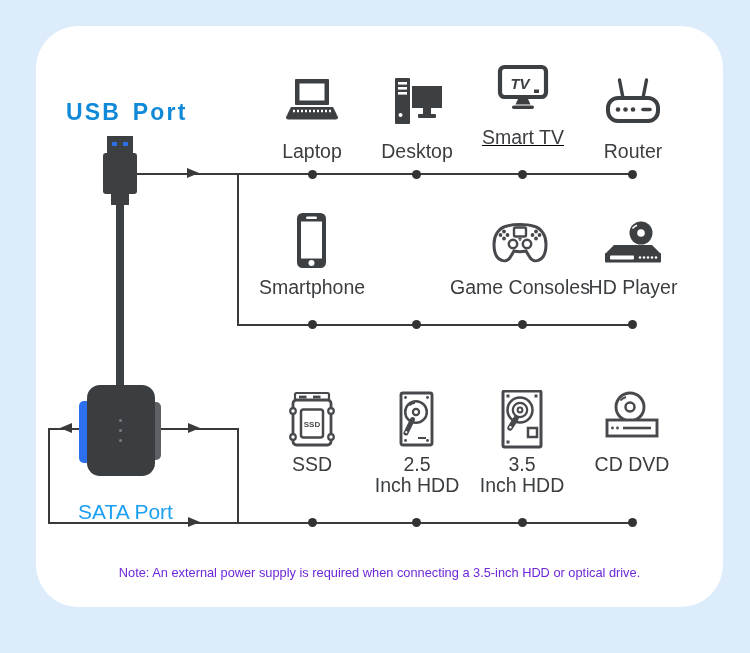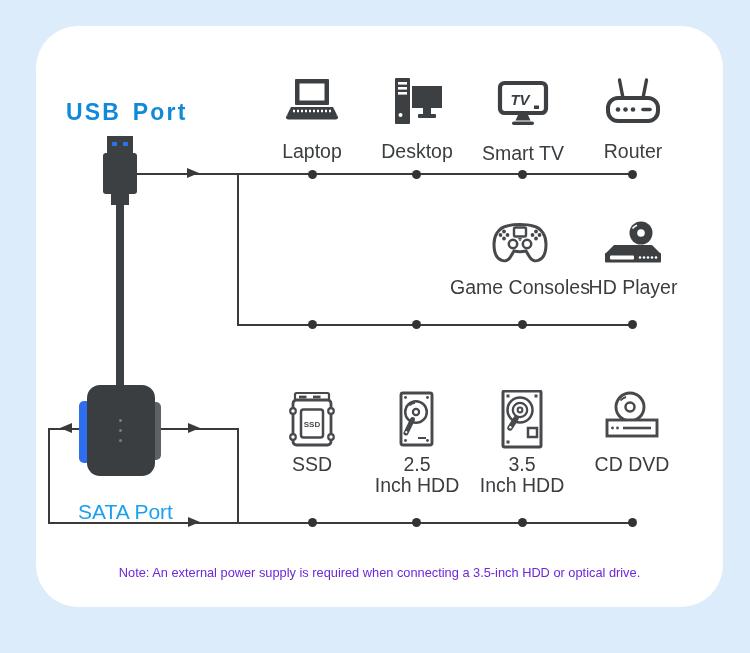--- a/index.html
+++ b/index.html
@@ -108,21 +108,21 @@
       <rect x="13" y="9" width="9" height="2.6" fill="#fff"></rect>
       <rect x="13" y="14" width="9" height="2.6" fill="#fff"></rect>
       <circle cx="15.5" cy="37" r="2" fill="#fff"></circle>
       <rect x="27" y="8" width="30" height="22" fill="currentColor"></rect>
       <rect x="38" y="30" width="8" height="6" fill="currentColor"></rect>
       <rect x="33" y="36" width="18" height="4" rx="1" fill="currentColor"></rect>
     </svg>
     <div class="label">Desktop</div>
   </div>
 
-  <div class="cell r1" style="left:453px;top:80px;">
+  <div class="cell r1" style="left:453px;top:64px;text-decoration:underline;">
     <svg class="solid-icon" width="64" height="48" viewBox="0 0 64 48">
       <rect x="9" y="3" width="46" height="30" rx="4.5" fill="none" stroke="currentColor" stroke-width="4.2"></rect>
       <text x="29" y="24.5" text-anchor="middle" font-size="15" font-weight="bold" font-style="italic" fill="currentColor" font-family="Liberation Sans, sans-serif">TV</text>
       <rect x="43" y="25.5" width="5" height="3.5" fill="currentColor"></rect>
       <path d="M27 35 h10 l2.5 5.5 h-15 Z" fill="currentColor"></path>
       <rect x="21" y="41.5" width="22" height="3.6" rx="1.8" fill="currentColor"></rect>
     </svg>
     <div class="label">Smart TV</div>
   </div>
 
@@ -132,20 +132,29 @@
       <line x1="45.5" y1="2" x2="42" y2="20" stroke="currentColor" stroke-width="3.4" stroke-linecap="round"></line>
       <rect x="7" y="20" width="50" height="23" rx="10" fill="#fff" stroke="currentColor" stroke-width="4"></rect>
       <circle cx="17" cy="31.5" r="2.3" fill="currentColor"></circle>
       <circle cx="24.5" cy="31.5" r="2.3" fill="currentColor"></circle>
       <circle cx="32" cy="31.5" r="2.3" fill="currentColor"></circle>
       <line x1="42" y1="31.5" x2="49" y2="31.5" stroke="currentColor" stroke-width="3.6" stroke-linecap="round"></line>
     </svg>
     <div class="label">Router</div>
   </div>
 
+  <div class="cell r2" style="left:242px;top:212px;">
+    <svg class="solid-icon" width="64" height="58" viewBox="0 0 64 58">
+      <rect x="17" y="1" width="29" height="55" rx="5.5" fill="currentColor"></rect>
+      <rect x="26" y="4.5" width="11" height="2.6" rx="1.3" fill="#fff"></rect>
+      <rect x="21" y="9.5" width="21" height="37" fill="#fff"></rect>
+      <circle cx="31.5" cy="51" r="3" fill="#fff"></circle>
+    </svg>
+    <div class="label">Smartphone</div>
+  </div>
 
 
   <div class="cell r2" style="left:450px;top:212px;">
     <svg class="outline-icon" width="64" height="58" viewBox="0 0 64 58">
       <g transform="translate(0,6)">
         <path d="M19 8 C25 6 39 6 45 8 C54 10 58 18 58 26 C58 33 56 40 51 42 C47 44 43 42 41 38 L38 33 C34 34 30 34 26 33 L23 38 C21 42 17 44 13 42 C8 40 6 33 6 26 C6 18 10 10 19 8 Z" fill="#fff" stroke="currentColor" stroke-width="3"></path>
         <rect x="26" y="9.5" width="12" height="9" rx="1.5" fill="none" stroke="currentColor" stroke-width="2.4"></rect>
         <circle cx="16" cy="13.5" r="1.9" fill="currentColor"></circle>
           <circle cx="16" cy="20.5" r="1.9" fill="currentColor"></circle>
         <circle cx="12.5" cy="17" r="1.9" fill="currentColor"></circle>

